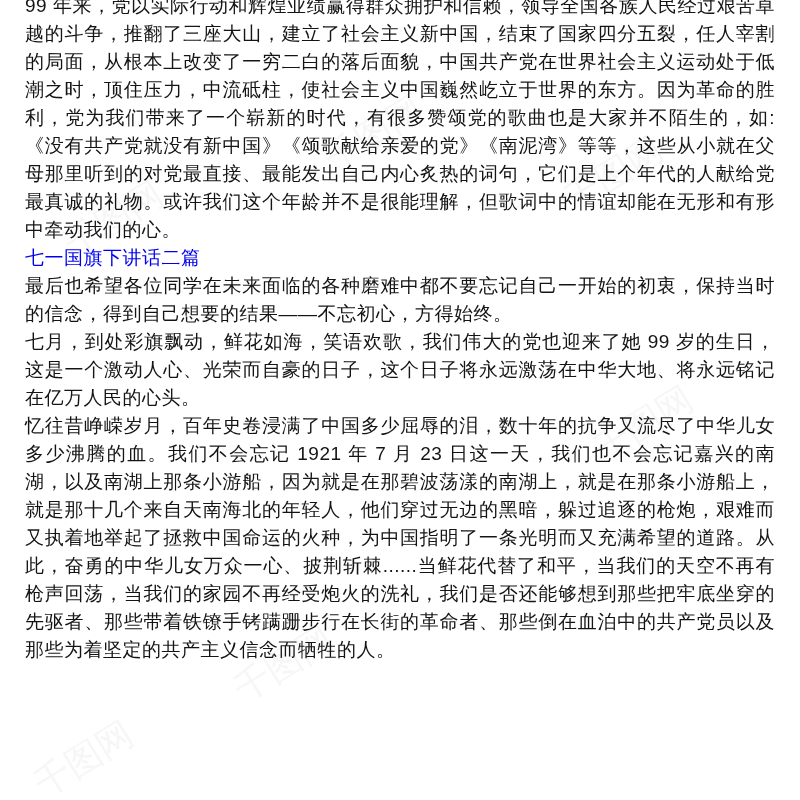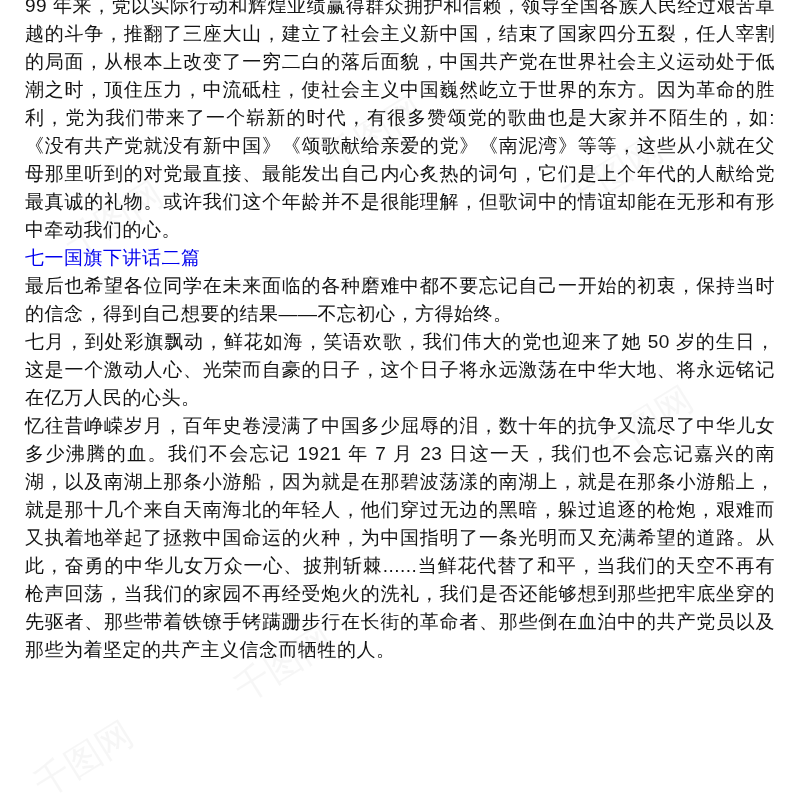--- a/index.html
+++ b/index.html
@@ -66,18 +66,18 @@
     <span class="watermark" style="left: 560px; top: 150px;">千图网</span>
     <span class="watermark" style="left: 590px; top: 400px;">千图网</span>
     <span class="watermark" style="left: 230px; top: 640px;">千图网</span>
     <span class="watermark" style="left: 30px;  top: 735px;">千图网</span>
   </div>
 
   <div class="page">
     <p class="paragraph">99 年来，党以实际行动和辉煌业绩赢得群众拥护和信赖，领导全国各族人民经过艰苦卓越的斗争，推翻了三座大山，建立了社会主义新中国，结束了国家四分五裂，任人宰割的局面，从根本上改变了一穷二白的落后面貌，中国共产党在世界社会主义运动处于低潮之时，顶住压力，中流砥柱，使社会主义中国巍然屹立于世界的东方。因为革命的胜利，党为我们带来了一个崭新的时代，有很多赞颂党的歌曲也是大家并不陌生的，如:《没有共产党就没有新中国》《颂歌献给亲爱的党》《南泥湾》等等，这些从小就在父母那里听到的对党最直接、最能发出自己内心炙热的词句，它们是上个年代的人献给党最真诚的礼物。或许我们这个年龄并不是很能理解，但歌词中的情谊却能在无形和有形中牵动我们的心。</p>
     <p class="paragraph section-link">七一国旗下讲话二篇</p>
     <p class="paragraph">最后也希望各位同学在未来面临的各种磨难中都不要忘记自己一开始的初衷，保持当时的信念，得到自己想要的结果——不忘初心，方得始终。</p>
-    <p class="paragraph">七月，到处彩旗飘动，鲜花如海，笑语欢歌，我们伟大的党也迎来了她 50 岁的生日，这是一个激动人心、光荣而自豪的日子，这个日子将永远激荡在中华大地、将永远铭记在亿万人民的心头。</p>
+    <p class="paragraph">七月，到处彩旗飘动，鲜花如海，笑语欢歌，我们伟大的党也迎来了她 99 岁的生日，这是一个激动人心、光荣而自豪的日子，这个日子将永远激荡在中华大地、将永远铭记在亿万人民的心头。</p>
     <p class="paragraph">忆往昔峥嵘岁月，百年史卷浸满了中国多少屈辱的泪，数十年的抗争又流尽了中华儿女多少沸腾的血。我们不会忘记 1921 年 7 月 23 日这一天，我们也不会忘记嘉兴的南湖，以及南湖上那条小游船，因为就是在那碧波荡漾的南湖上，就是在那条小游船上，就是那十几个来自天南海北的年轻人，他们穿过无边的黑暗，躲过追逐的枪炮，艰难而又执着地举起了拯救中国命运的火种，为中国指明了一条光明而又充满希望的道路。从此，奋勇的中华儿女万众一心、披荆斩棘......当鲜花代替了和平，当我们的天空不再有枪声回荡，当我们的家园不再经受炮火的洗礼，我们是否还能够想到那些把牢底坐穿的先驱者、那些带着铁镣手铐蹒跚步行在长街的革命者、那些倒在血泊中的共产党员以及那些为着坚定的共产主义信念而牺牲的人。</p>
 
   </div>
 
 </div>
 
 </body></html>

